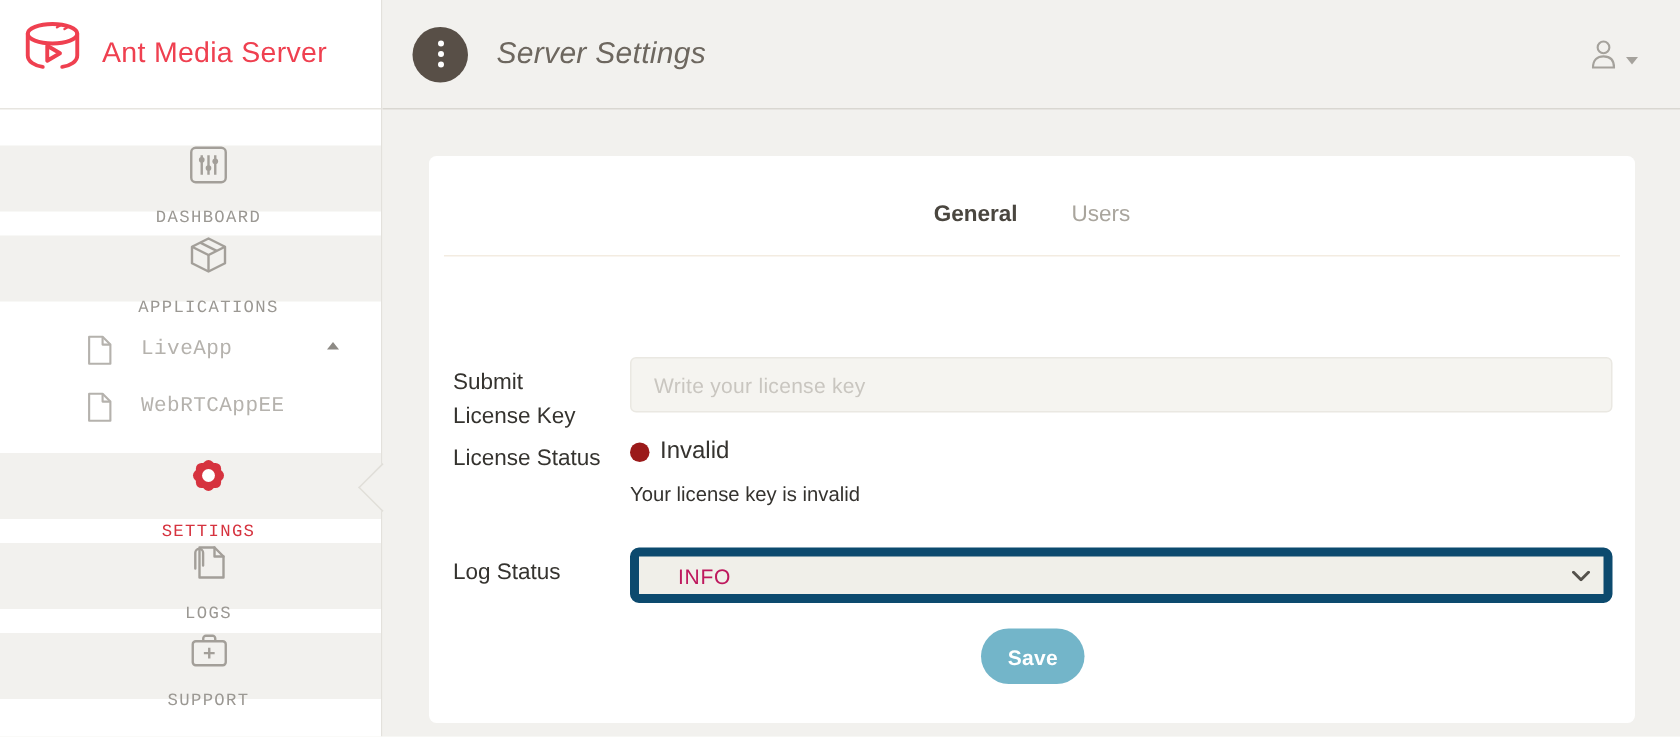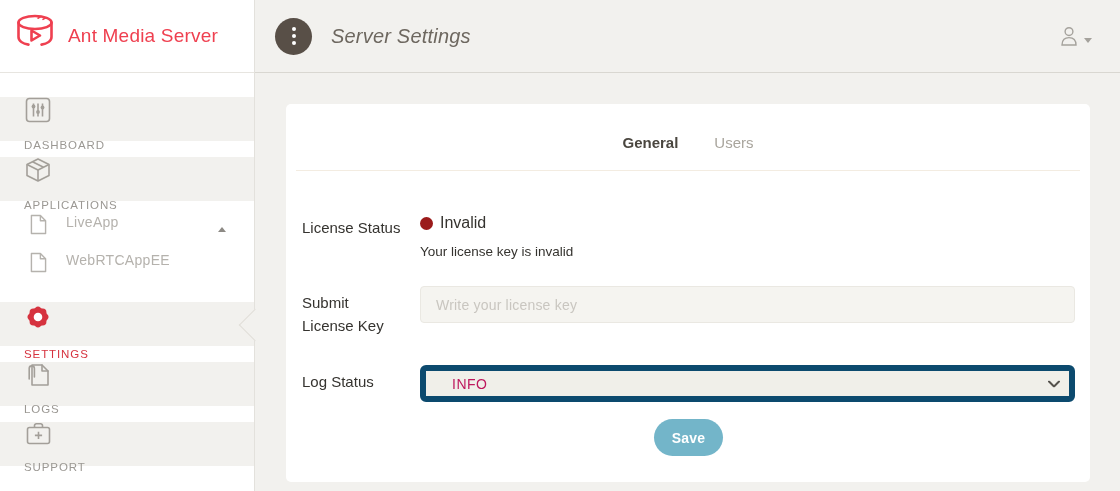--- a/index.html
+++ b/index.html
@@ -24,31 +24,32 @@
     padding-left:12px; gap:10px;
     border-bottom:1px solid #e7e5e0;
     cursor:pointer;
   }
   .logo-text {
     color:#ef4050; font-size:19px; font-weight:500; letter-spacing:0.2px;
     white-space:nowrap;
   }
   .nav { padding-top:24px; }
   .nav-item {
-    display:flex; align-items:flex-start;
+    display:flex; align-items:center;
     height:44px; padding-left:24px; gap:16px;
     cursor:pointer;
+    font-family:Liberation Mono, monospace;
   }
   .nav-item .ico { width:28px; display:flex; justify-content:center; align-items:center; }
   .nav-label {
     font-size:11.5px; letter-spacing:0.9px; color:#9b9893; font-weight:500;
   }
   .nav-item.main { margin-top:16px; }
   .nav-item.first { margin-top:0; }
-  .nav-item.sub { height:38px; padding-left:28px; gap:18px; }
+  .nav-item.sub { height:38px; padding-left:28px; gap:18px;margin-left:28px; }
   .nav-item.sub .ico { width:20px; }
   .nav-item.sub .nav-label {
     font-size:14px; letter-spacing:0.3px; color:#b5b2ad; font-weight:400; text-transform:none;
   }
   .nav-item.sub.first-sub { margin-top:13px; }
   .nav-item.active { margin-top:12px; }
   .nav-item.active .nav-label { color:#d6333f; }
   .caret-up {
     margin-left:auto; margin-right:28px;
     width:0; height:0;
@@ -281,38 +282,38 @@
   <section class="content">
     <div class="card">
       <div class="tabs">
         <button class="tab active">General</button>
         <button class="tab inactive">Users</button>
       </div>
       <hr class="card-divider">
 
       <form class="form">
 
+        <div class="form-row row-license-key">
+          <div class="row-label">
+            <span style="display:block">Submit</span>
+            <span style="display:block">License Key</span>
+          </div>
+          <div class="row-value">
+            <input class="license-input" type="text" placeholder="Write your license key" style="">
+          </div>
+        </div>
+
         <div class="form-row">
           <div class="row-label">License Status</div>
           <div class="row-value">
             <div class="status-line">
               <span class="status-dot"></span>
               <span class="status-text">Invalid</span>
             </div>
             <div class="status-desc">Your license key is invalid</div>
-          </div>
-        </div>
-
-        <div class="form-row row-license-key">
-          <div class="row-label">
-            <span style="display:block">Submit</span>
-            <span style="display:block">License Key</span>
-          </div>
-          <div class="row-value">
-            <input class="license-input" type="text" placeholder="Write your license key" style="">
           </div>
         </div>
 
         <div class="form-row row-log-status">
           <div class="row-label">Log Status</div>
           <div class="row-value select-wrap">
             <select class="log-select">
               <option>INFO</option>
             </select>
             <span class="select-chevron">

